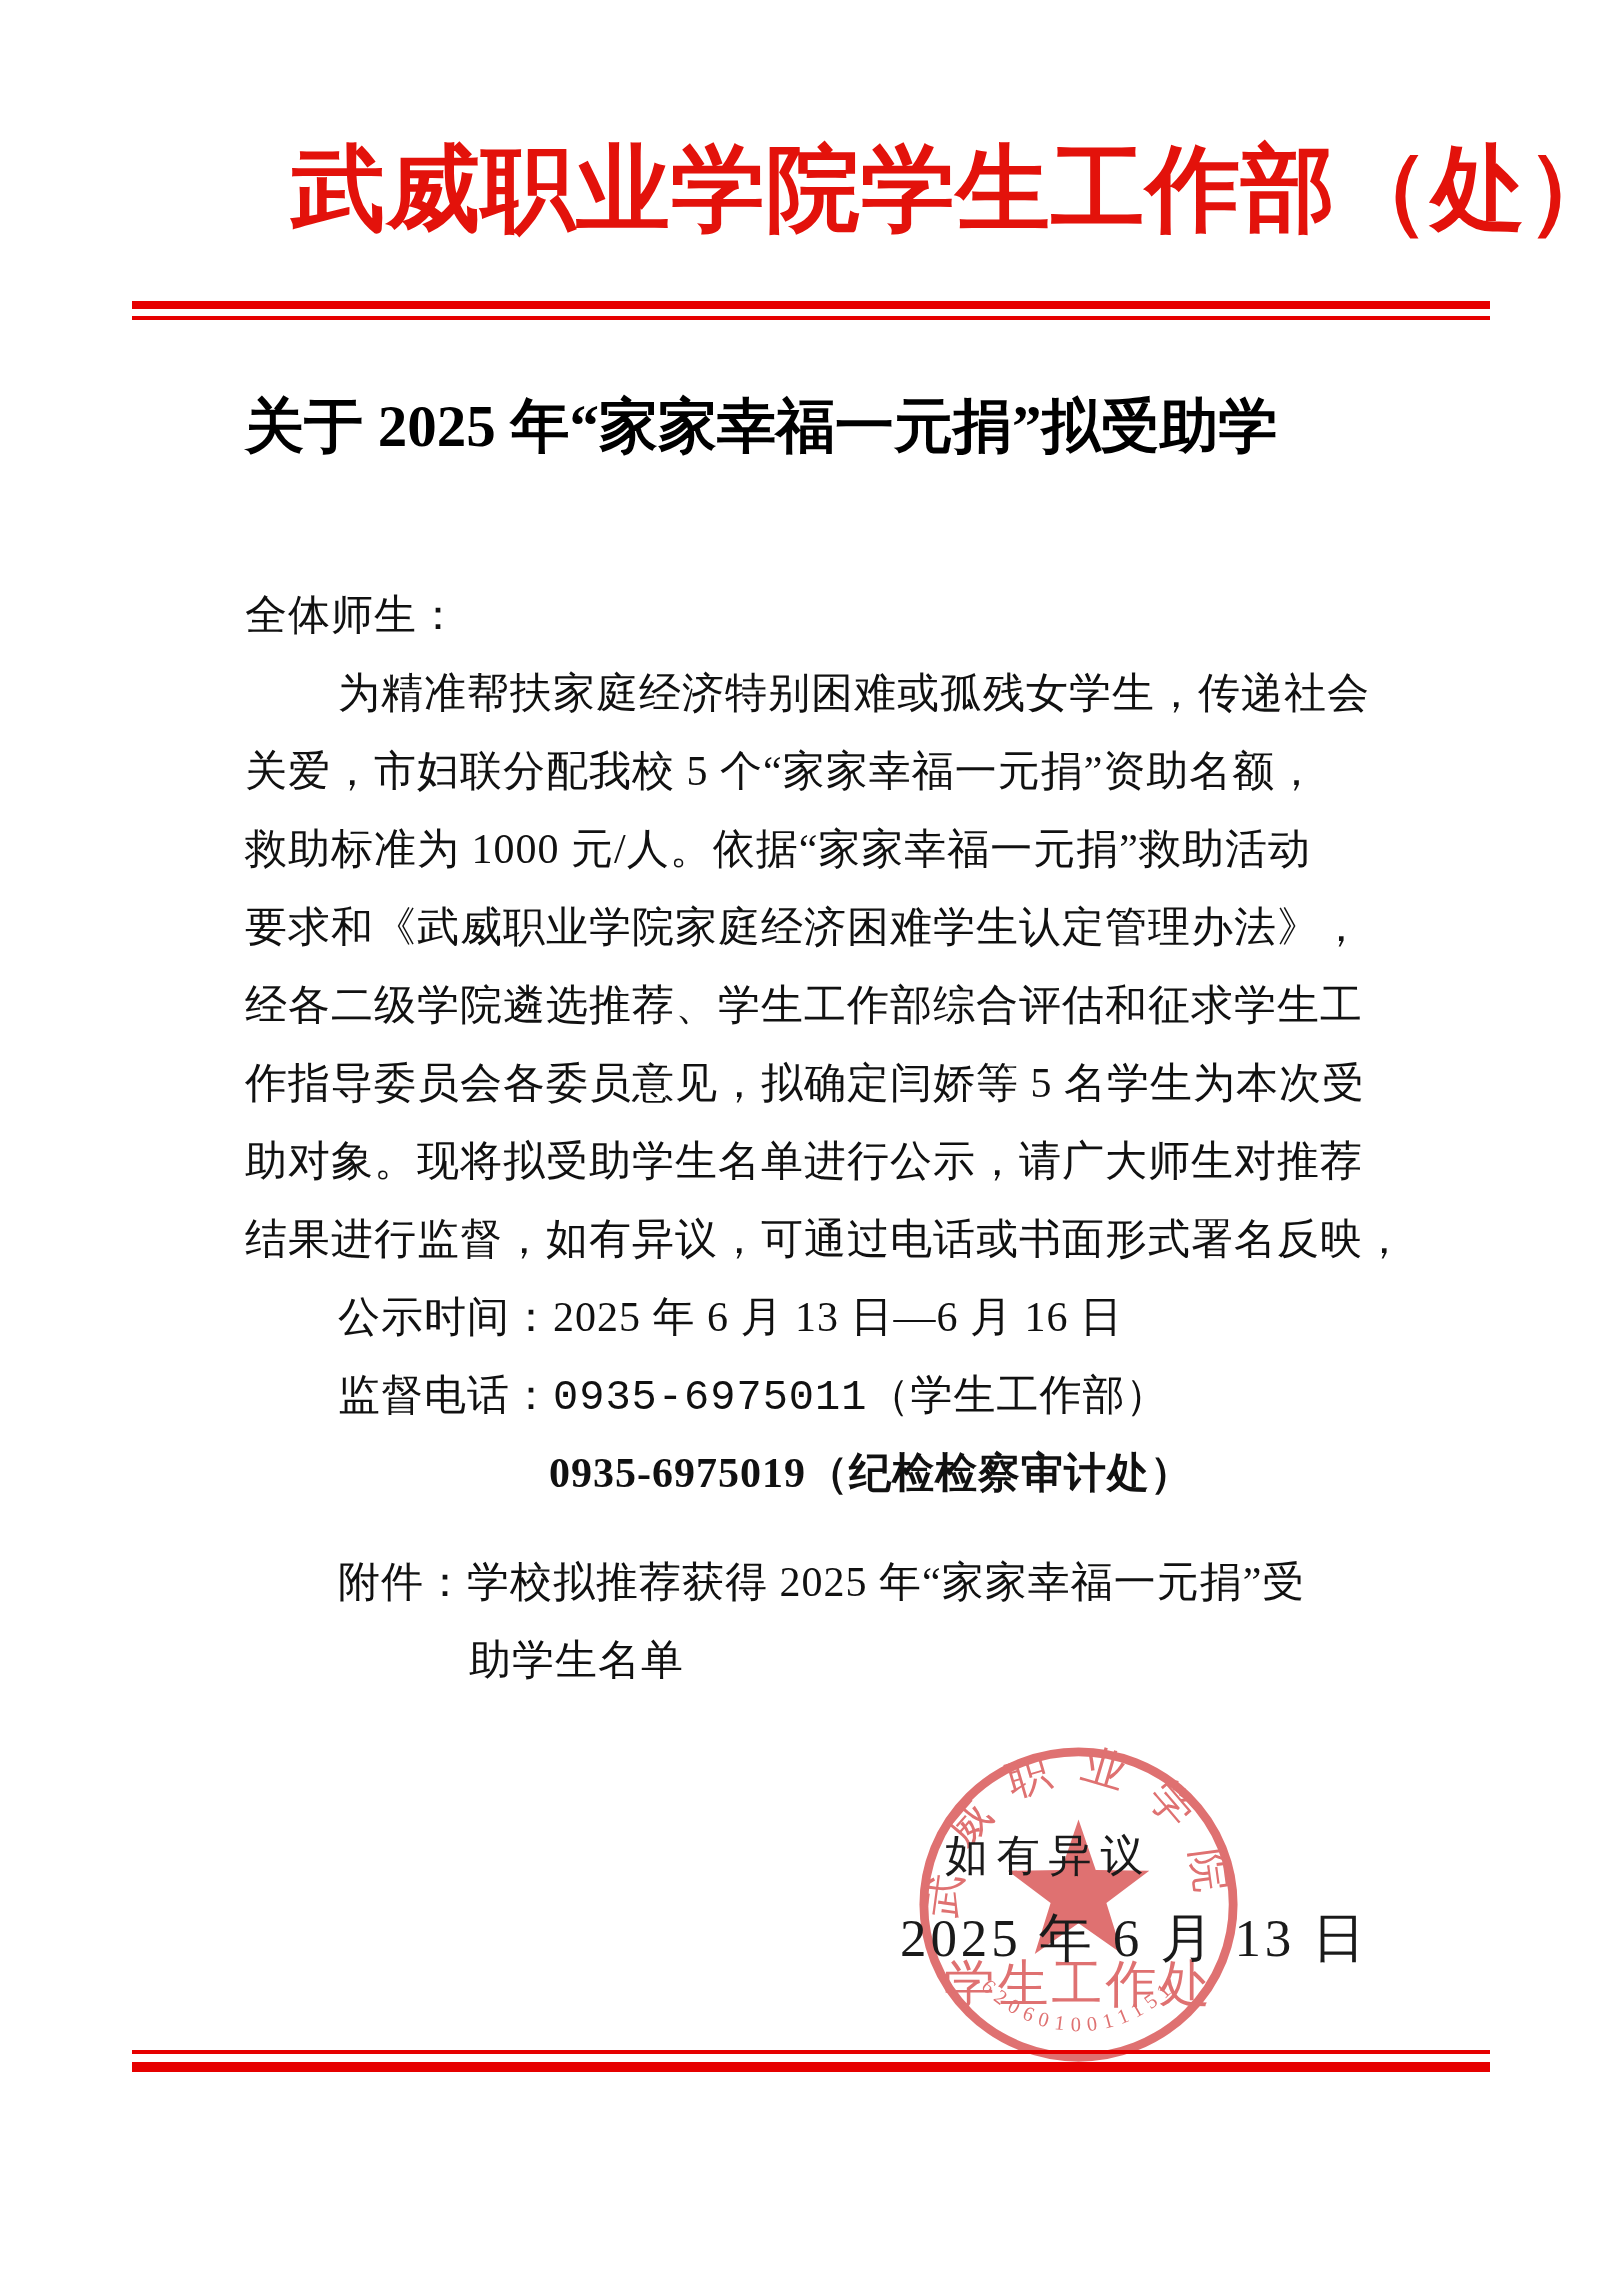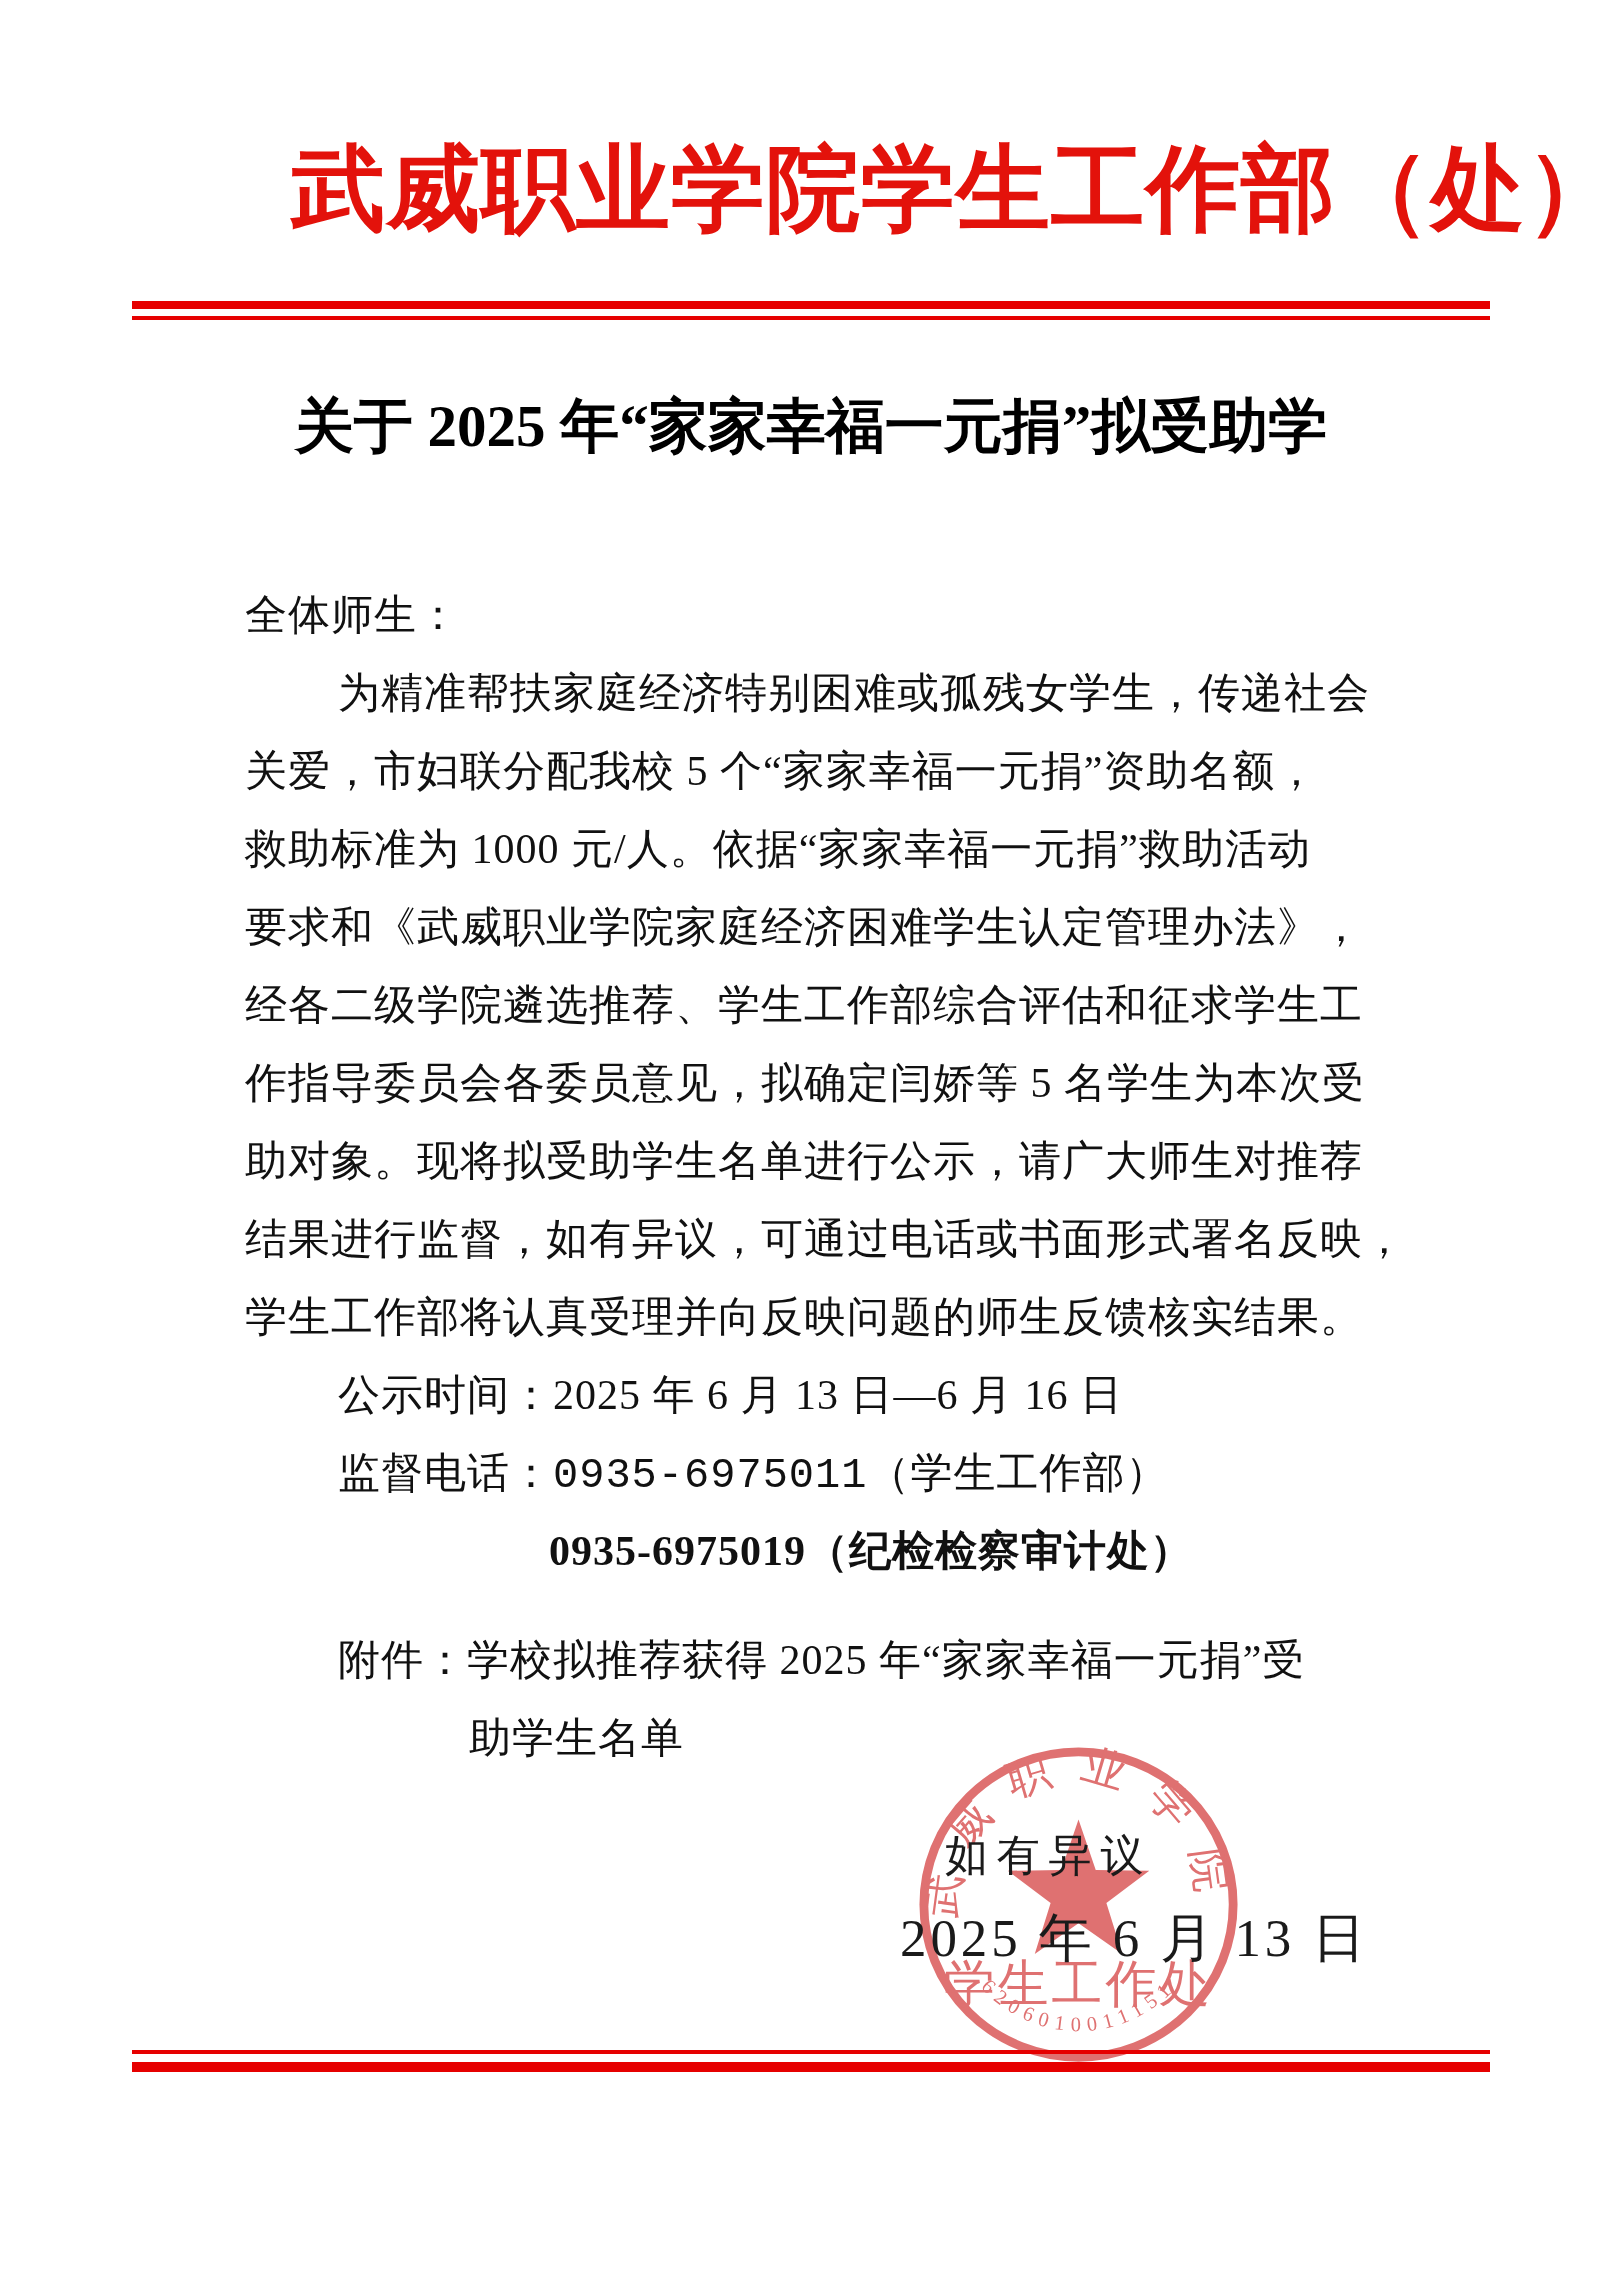--- a/index.html
+++ b/index.html
@@ -19,21 +19,20 @@
     line-height:147px;
     color:#e3120b;
   }
   .rule{position:absolute;left:132px;width:1358px;background:#e60000;}
   .rule-top-thick{top:301px;height:7.8px;}
   .rule-top-thin{top:316px;height:3.9px;}
   .rule-bottom-thin{top:2050px;height:3.9px;}
   .rule-bottom-thick{top:2062px;height:9.8px;}
   .doc-title{
     position:absolute;top:376px;left:245px;width:1132px;
-    text-align:center;
     font-size:59px;font-weight:bold;color:#000;
     line-height:101px;
   }
   .body-block{
     position:absolute;top:576px;left:245px;width:1137px;
     font-size:42px;color:#111;
   }
   .body-line{
     height:78px;
     display:flex;align-items:center;
@@ -74,21 +73,20 @@
 
   <div class="body-line">全体师生：</div>
       <div class="body-line" style="padding-left: 93px;">为精准帮扶家庭经济特别困难或孤残女学生，传递社会</div>
       <div class="body-line">关爱，市妇联分配我校 5 个“家家幸福一元捐”资助名额，</div>
       <div class="body-line">救助标准为 1000 元/人。依据“家家幸福一元捐”救助活动</div>
       <div class="body-line">要求和《武威职业学院家庭经济困难学生认定管理办法》，</div>
       <div class="body-line">经各二级学院遴选推荐、学生工作部综合评估和征求学生工</div>
       <div class="body-line">作指导委员会各委员意见，拟确定闫娇等 5 名学生为本次受</div>
       <div class="body-line">助对象。现将拟受助学生名单进行公示，请广大师生对推荐</div>
       <div class="body-line">结果进行监督，如有异议，可通过电话或书面形式署名反映，</div>
-      <div class="body-line">学生工作部将认真受理并向反映问题的师生反馈核实结果。</div>
       <div class="body-line" style="padding-left: 93px;">公示时间：2025 年 6 月 13 日—6 月 16 日</div>
       <div class="body-line" style="padding-left: 93px; font-family: Liberation Mono, monospace;">监督电话：0935-6975011（学生工作部）</div>
       <div class="body-line" style="padding-left: 304px; font-weight: bold;">0935-6975019（纪检检察审计处）</div>
       <div class="body-line" style="padding-left: 93px; margin-top: 31px;">附件：学校拟推荐获得 2025 年“家家幸福一元捐”受</div>
       <div class="body-line" style="padding-left: 224px;">助学生名单</div>
     </div>
 
   <svg class="stamp" viewBox="0 0 335 330" xmlns="http://www.w3.org/2000/svg">
     <g opacity="0.82" fill="#d85252">
       <ellipse cx="167" cy="163" rx="158" ry="156" fill="none" stroke="#d85252" stroke-width="9"></ellipse>

